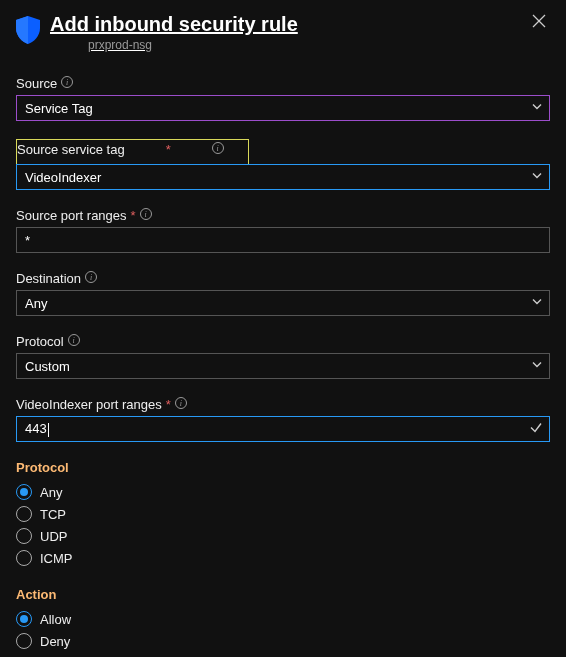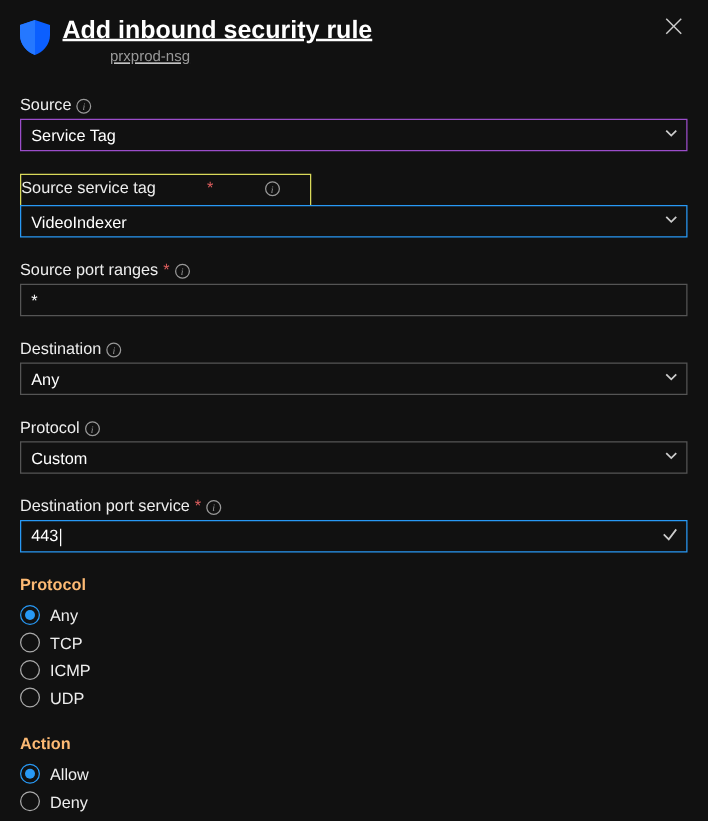--- a/index.html
+++ b/index.html
@@ -52,21 +52,21 @@
       font-size: 16px;
       cursor: pointer;
       padding: 2px 4px;
       line-height: 1;
     }
     .field {
       margin-bottom: 18px;
     }
     .field-label {
       display: flex;
-      align-items: flex-end;
+      align-items: flex-start;
       gap: 4px;
       margin-bottom: 4px;
       font-size: 13px;
       color: #eee;
     }
     .required {
       color: #e05f5f;
     }
     .info-icon {
       display: inline-flex;
@@ -279,21 +279,21 @@
       <span class="chevron">
         <svg width="12" height="12" viewBox="0 0 12 12">
             <path d="M2 4 L6 8 L10 4" stroke="#ccc" stroke-width="1.4" fill="none"></path>
           </svg>
       </span>
     </div>
   </div>
 
   <div class="field">
     <div class="field-label">
-      <span>Destination port service</span>
+      <span>VideoIndexer port ranges</span>
       <span class="required">*</span>
       <span class="info-icon">i</span>
     </div>
     <div class="input-box blue">
       <span class="text-cursor">443</span>
       <span class="check-mark">
         <svg width="14" height="14" viewBox="0 0 14 14">
             <path d="M2 7 L6 11 L12 3" stroke="#ccc" stroke-width="1.4" fill="none"></path>
           </svg>
       </span>
@@ -308,25 +308,25 @@
             <span class="radio-dot"></span>
           </span>
         <span class="radio-label">Any</span>
       </div>
       <div class="radio-opt">
         <span class="radio-circle"></span>
         <span class="radio-label">TCP</span>
       </div>
       <div class="radio-opt">
         <span class="radio-circle"></span>
-        <span class="radio-label">ICMP</span>
+        <span class="radio-label">UDP</span>
       </div>
       <div class="radio-opt">
         <span class="radio-circle"></span>
-        <span class="radio-label">UDP</span>
+        <span class="radio-label">ICMP</span>
       </div>
     </div>
   </div>
 
   <div class="field">
     <div class="section-label">Action</div>
     <div class="radio-group">
       <div class="radio-opt selected">
         <span class="radio-circle">
             <span class="radio-dot"></span>

